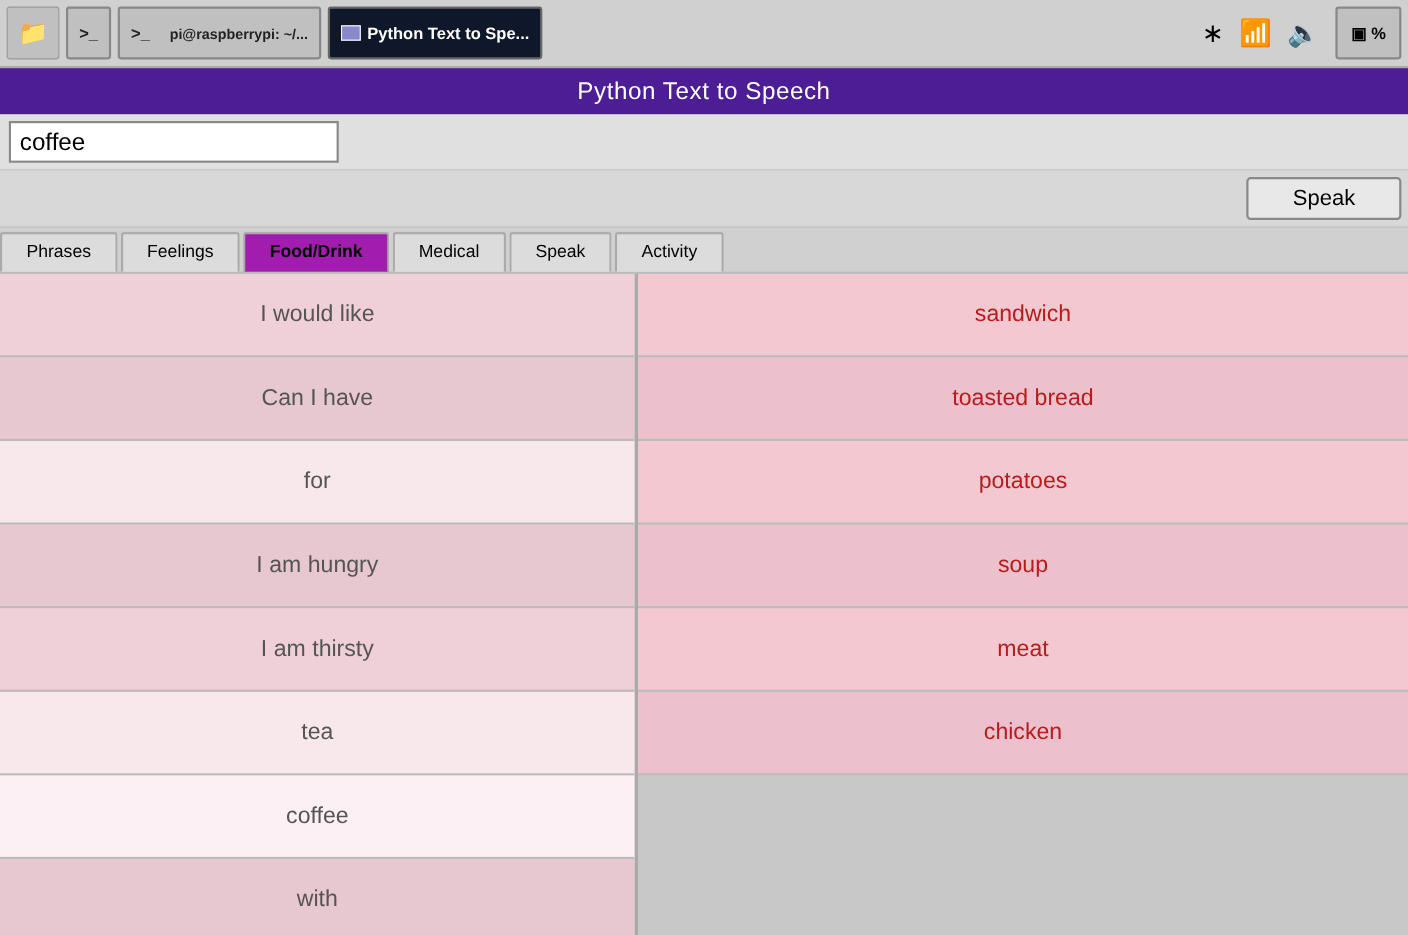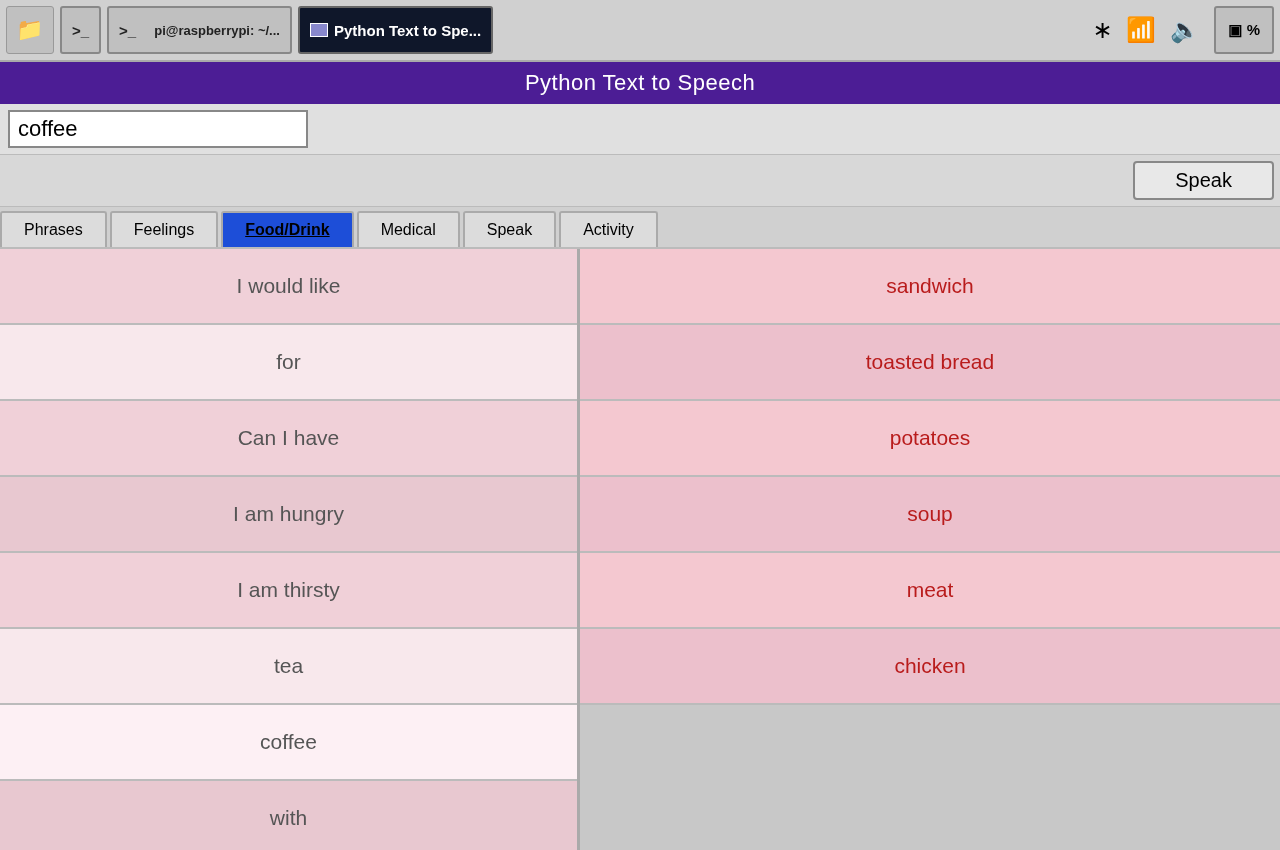--- a/index.html
+++ b/index.html
@@ -127,23 +127,22 @@
       font-size: 16px;
       padding: 8px 22px;
       border: 2px solid #aaa;
       border-bottom: none;
       background: #dcdcdc;
       cursor: pointer;
       margin-right: 3px;
       border-radius: 3px 3px 0 0;
     }
     .tab.active {
-      background: #1d4ed8;
+      background: #a21caf;
       font-weight: bold;
-      text-decoration: underline;
     }
 
     
     #main-grid {
       display: flex;
       height: calc(850px - 62px - 40px - 46px - 48px - 4px);
       overflow: hidden;
     }
 
     
@@ -227,22 +226,22 @@
   <div class="tab">Feelings</div>
   <div class="tab active">Food/Drink</div>
   <div class="tab">Medical</div>
   <div class="tab">Speak</div>
   <div class="tab">Activity</div>
 </div>
 
 <div id="main-grid">
   <div id="left-col">
     <div class="left-item">I would like</div>
+    <div class="left-item">Can I have</div>
     <div class="left-item lighter">for</div>
-    <div class="left-item">Can I have</div>
     <div class="left-item">I am hungry</div>
     <div class="left-item">I am thirsty</div>
     <div class="left-item lighter">tea</div>
     <div class="left-item lightest">coffee</div>
     <div class="left-item">with</div>
   </div>
   <div id="right-col">
     <div class="right-item">sandwich</div>
     <div class="right-item">toasted bread</div>
     <div class="right-item">potatoes</div>

